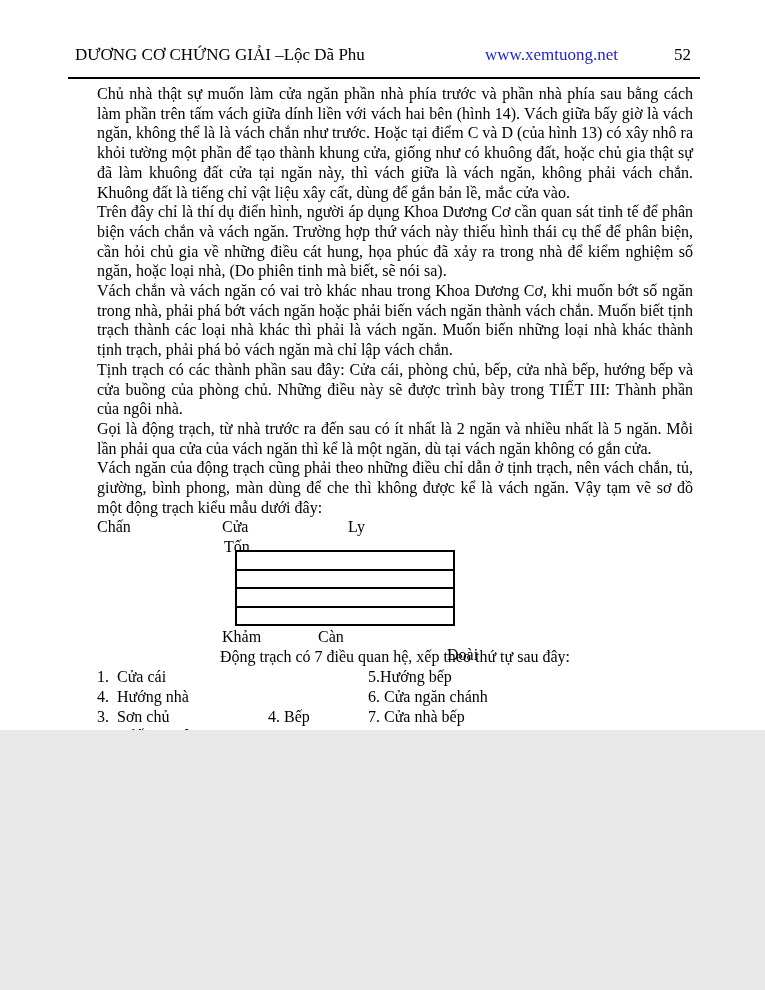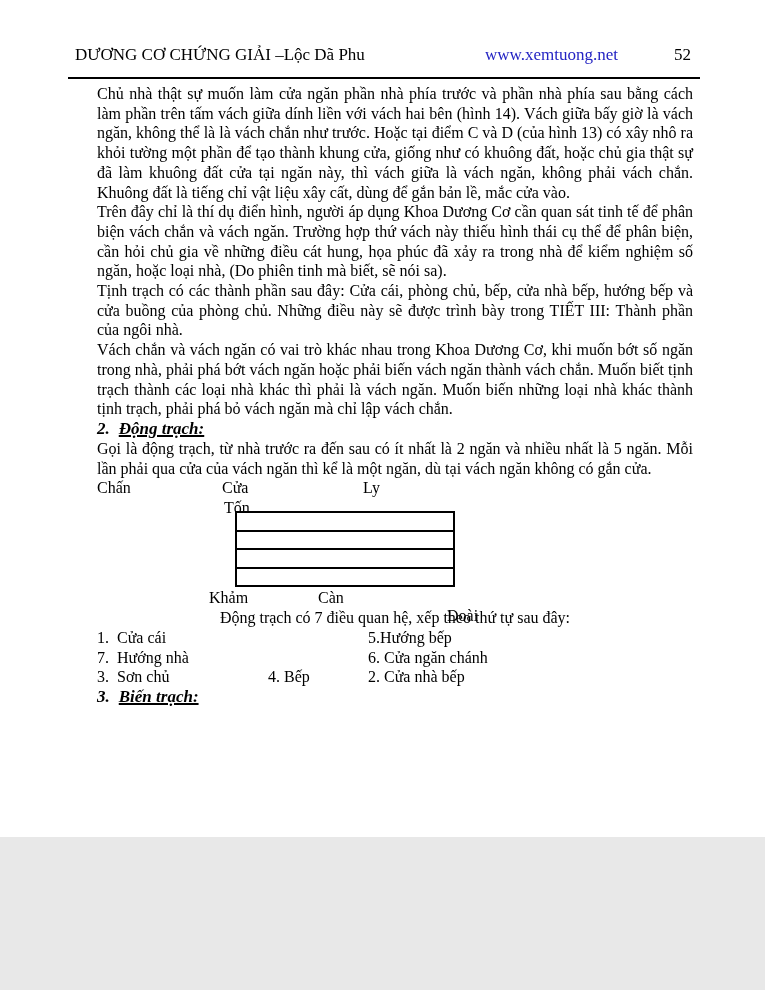--- a/index.html
+++ b/index.html
@@ -1,18 +1,18 @@
 <!DOCTYPE html>
 <html><head>
 <meta charset="utf-8">
 <style>
   html,body { margin:0; padding:0; background:#e8e8e8; }
   .page {
     position:relative;
-    width:765px; height:837px;
+    width:765px; height:730px;
     margin:0 auto;
     background:#ffffff;
     font-family:"Liberation Serif", serif;
     color:#000000;
     overflow:hidden;
   }
   
   .hdr { position:absolute; left:75px; top:45px; width:618px; height:22px; font-size:17px; }
   .hdr-title { position:absolute; left:0; top:0; white-space:pre; }
   .hdr-url   { position:absolute; left:410px; top:0; color:#2323c3; cursor:pointer; }
@@ -28,29 +28,29 @@
 
   .sec-heading { font-size:17px; font-weight:bold; font-style:italic; text-align:left; line-height:20px; }
   .sec-heading .num { margin-right:9px; }
   .sec-heading .ttl { text-decoration:underline; text-decoration-thickness:2px; }
 
   
   .diagram { position:relative; height:130px; text-align:left; }
   .dg-label { position:absolute; white-space:pre; }
   .dg-chan { left:0;     top:0; }
   .dg-cua  { left:125px; top:0; }
-  .dg-ly   { left:266px; top:0; }
+  .dg-ly   { left:251px; top:0; }
   .dg-ton  { left:127px; top:20px; }
   .schema-box {
     position:absolute; left:138px; top:33px; width:216px; height:72px;
     border:2px solid #000; display:flex; flex-direction:column; background:#fff;
   }
   .schema-row { flex:1; border-bottom:2px solid #000; }
   .schema-row:last-child { border-bottom:none; }
-  .dg-kham { left:112px; top:110px; }
+  .dg-kham { left:125px; top:110px; }
   .dg-can  { left:221px; top:110px; }
   .dg-doai { left:350px; top:128px; }
 
   
   .lrow { position:relative; height:19.7px; text-align:left; }
   .lrow span { position:absolute; top:0; white-space:pre; }
   .lrow .c1 { left:0; }
   .lrow .c2 { left:171px;font-family:Liberation Serif, serif; }
   .lrow .c3 { left:271px; }
   .plain { text-align:center; }
@@ -64,28 +64,26 @@
     <span class="hdr-title">DƯƠNG CƠ CHỨNG GIẢI –Lộc Dã Phu</span>
     <a class="hdr-url">www.xemtuong.net</a>
     <span class="hdr-page">52</span>
   </div>
   <div class="hdr-rule"></div>
 
   <div class="main">
 
     <p>Chủ nhà thật sự muốn làm cửa ngăn phần nhà phía trước và phần nhà phía sau bằng cách làm phần trên tấm vách giữa dính liền với vách hai bên (hình 14). Vách giữa bấy giờ là vách ngăn, không thể là là vách chắn như trước. Hoặc tại điểm C và D (của hình 13) có xây nhô ra khỏi tường một phần để tạo thành khung cửa, giống như có khuông đất, hoặc chủ gia thật sự đã làm khuông đất cửa tại ngăn này, thì vách giữa là vách ngăn, không phải vách chắn. Khuông đất là tiếng chỉ vật liệu xây cất, dùng để gắn bản lề, mắc cửa vào.</p>
     <p>Trên đây chỉ là thí dụ điển hình, người áp dụng Khoa Dương Cơ cần quan sát tinh tế để phân biện vách chắn và vách ngăn. Trường hợp thứ vách này thiếu hình thái cụ thể để phân biện, cần hỏi chủ gia về những điều cát hung, họa phúc đã xảy ra trong nhà để kiểm nghiệm số ngăn, hoặc loại nhà, (Do phiên tinh mà biết, sẽ nói sa).</p>
+    <p>Vách chắn và vách ngăn có vai trò khác nhau trong Khoa Dương Cơ, khi muốn bớt số ngăn trong nhà, phải phá bớt vách ngăn hoặc phải biến vách ngăn thành vách chắn. Muốn biết tịnh trạch thành các loại nhà khác thì phải là vách ngăn. Muốn biến những loại nhà khác thành tịnh trạch, phải phá bỏ vách ngăn mà chỉ lập vách chắn.</p>
     <p>Tịnh trạch có các thành phần sau đây: Cửa cái, phòng chủ, bếp, cửa nhà bếp, hướng bếp và cửa buồng của phòng chủ. Những điều này sẽ được trình bày trong TIẾT III: Thành phần của ngôi nhà.</p>
-    <p>Vách chắn và vách ngăn có vai trò khác nhau trong Khoa Dương Cơ, khi muốn bớt số ngăn trong nhà, phải phá bớt vách ngăn hoặc phải biến vách ngăn thành vách chắn. Muốn biết tịnh trạch thành các loại nhà khác thì phải là vách ngăn. Muốn biến những loại nhà khác thành tịnh trạch, phải phá bỏ vách ngăn mà chỉ lập vách chắn.</p>
 
-    <div class="sec-heading">
-      <span class="num">2.</span><span class="ttl">Động trạch:</span>
-    </div>
 
     <p>Gọi là động trạch, từ nhà trước ra đến sau có ít nhất là 2 ngăn và nhiều nhất là 5 ngăn. Mỗi lần phải qua cửa của vách ngăn thì kể là một ngăn, dù tại vách ngăn không có gắn cửa.</p>
+    <p>Vách ngăn của động trạch cũng phải theo những điều chỉ dẫn ở tịnh trạch, nên vách chắn, tủ, giường, bình phong, màn dùng để che thì không được kể là vách ngăn. Vậy tạm vẽ sơ đồ một động trạch kiểu mẫu dưới đây:</p>
 
     <div class="diagram">
       <span class="dg-label dg-chan">Chấn</span>
       <span class="dg-label dg-cua">Cửa</span>
       <span class="dg-label dg-ly">Ly</span>
       <span class="dg-label dg-ton">Tốn</span>
 
       <div class="schema-box">
         <div class="schema-row"></div>
         <div class="schema-row"></div>
@@ -99,28 +97,28 @@
     </div>
 
     <p class="plain">Động trạch có 7 điều quan hệ, xếp theo thứ tự sau đây:</p>
 
     <div class="lrow">
       <span class="c1">1.  Cửa cái</span>
       <span class="c2"></span>
       <span class="c3">5.Hướng bếp</span>
     </div>
     <div class="lrow">
-      <span class="c1">7.  Hướng nhà</span>
+      <span class="c1">4.  Hướng nhà</span>
       <span class="c2"></span>
       <span class="c3">6. Cửa ngăn chánh</span>
     </div>
     <div class="lrow">
       <span class="c1">3.  Sơn chủ</span>
       <span class="c2">4. Bếp</span>
-      <span class="c3">2. Cửa nhà bếp</span>
+      <span class="c3">7. Cửa nhà bếp</span>
     </div>
 
 
     <div class="sec-heading">
       <span class="num">3.</span><span class="ttl">Biến trạch:</span>
     </div>
 
   </div>
 </div>
 

